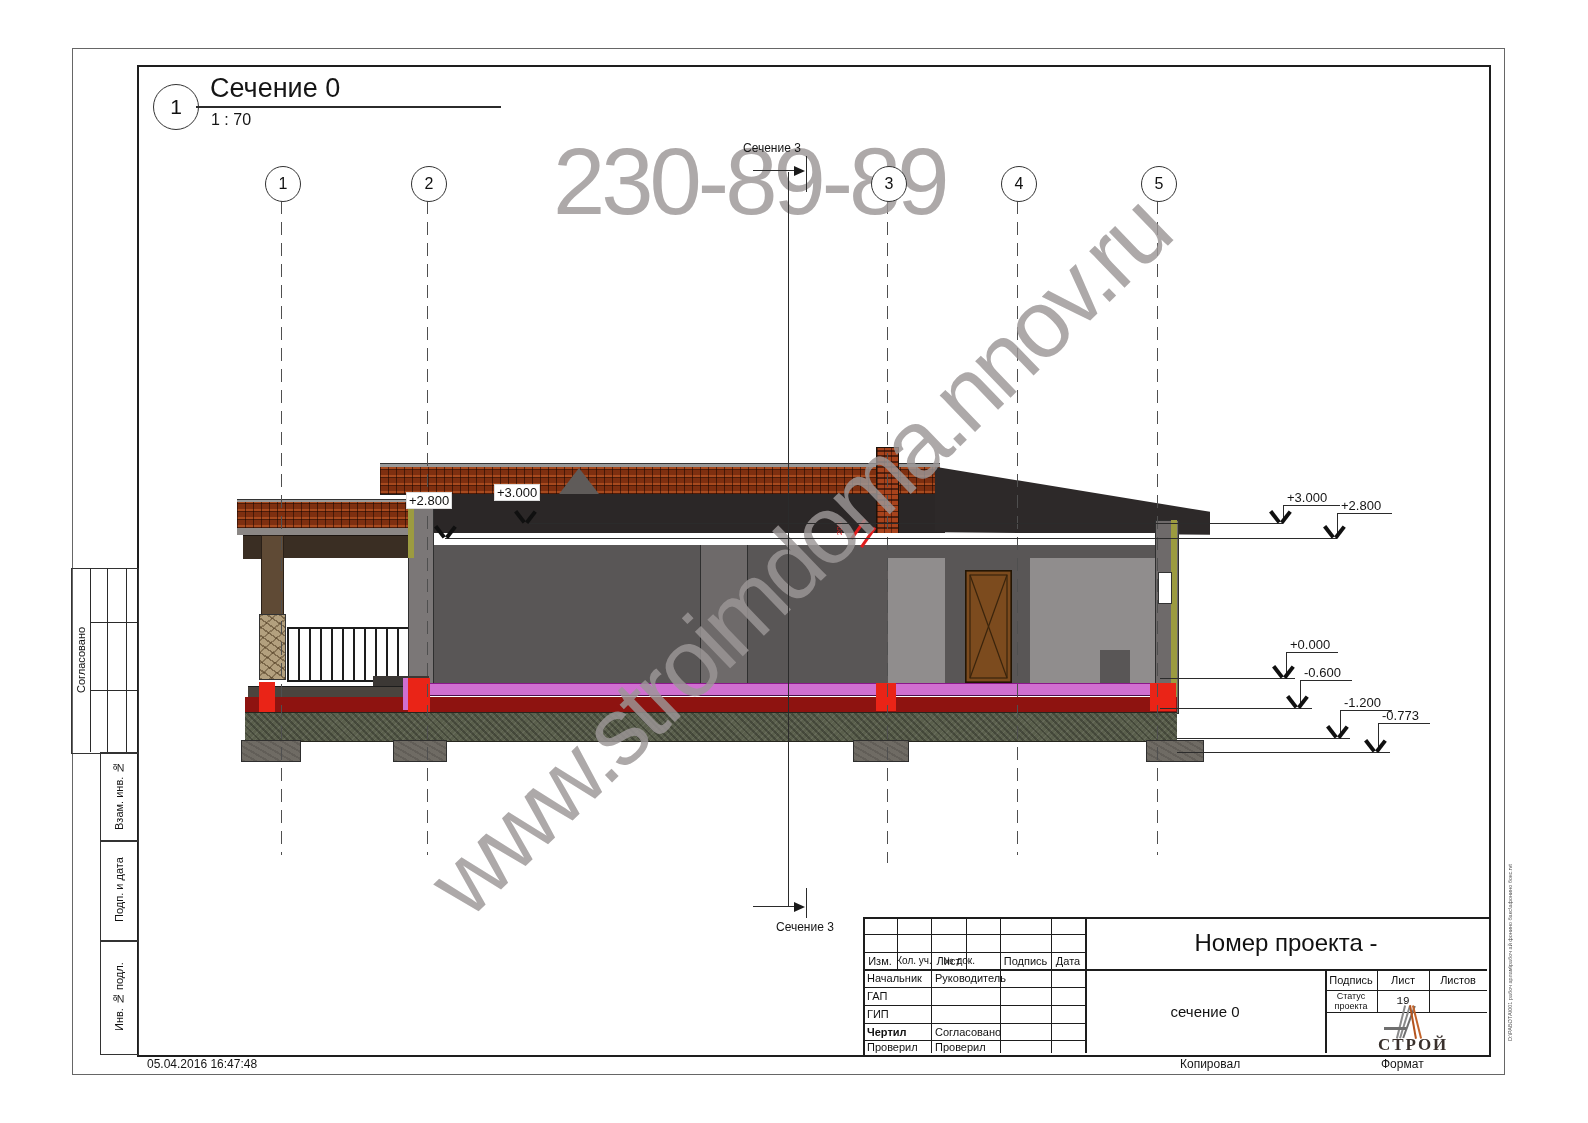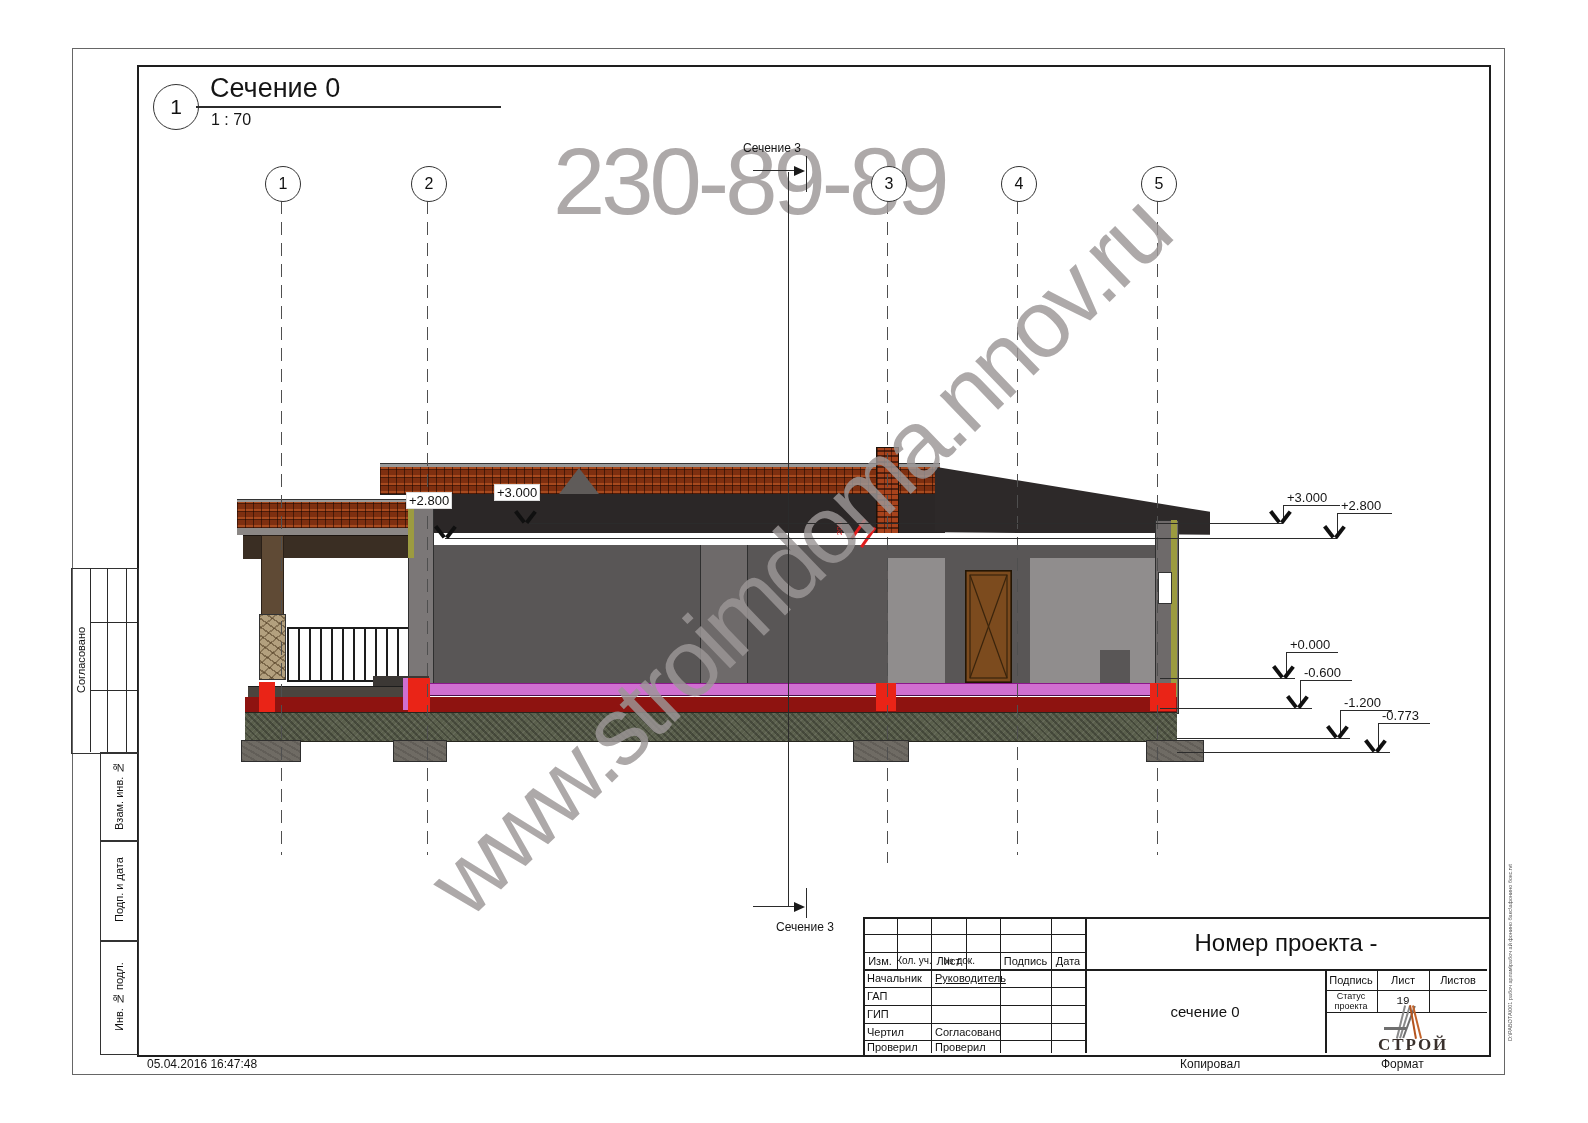--- a/index.html
+++ b/index.html
@@ -241,26 +241,26 @@
   <div class="stamp-line" style="left:1325px;top:1012px;width:162px;height:1px;"></div>
 
   <div class="cell" style="left:863px;top:952px;width:34px;height:17px;">Изм.</div>
   <div class="cell" style="left:897px;top:952px;width:34px;height:17px;font-size:10px;">Кол. уч.</div>
   <div class="cell" style="left:931px;top:952px;width:35px;height:17px;">Лист</div>
   <div class="cell" style="left:942px;top:952px;width:34px;height:17px;font-size:10px;">№ док.</div>
   <div class="cell" style="left:1000px;top:952px;width:51px;height:17px;">Подпись</div>
   <div class="cell" style="left:1051px;top:952px;width:34px;height:17px;">Дата</div>
 
   <div class="cell cell-l" style="left:863px;top:969px;width:68px;height:18px;">Начальник</div>
-  <div class="cell cell-l" style="left:931px;top:969px;width:69px;height:18px;text-decoration:underline;">Руководитель</div>
+  <div class="cell cell-l" style="left:931px;top:969px;width:69px;height:18px;">Руководитель</div>
   <div class="cell cell-l" style="left:863px;top:987px;width:68px;height:18px;">ГАП</div>
   <div class="cell cell-l" style="left:931px;top:987px;width:69px;height:18px;"></div>
   <div class="cell cell-l" style="left:863px;top:1005px;width:68px;height:18px;text-align:right;">ГИП</div>
   <div class="cell cell-l" style="left:931px;top:1005px;width:69px;height:18px;"></div>
-  <div class="cell cell-l" style="left:863px;top:1023px;width:68px;height:17px;">Чертил</div>
+  <div class="cell cell-l" style="left:863px;top:1023px;width:68px;height:17px;font-weight:bold;">Чертил</div>
   <div class="cell cell-l" style="left:931px;top:1023px;width:69px;height:17px;">Согласовано</div>
   <div class="cell cell-l" style="left:863px;top:1040px;width:68px;height:13px;">Проверил</div>
   <div class="cell cell-l" style="left:931px;top:1040px;width:69px;height:13px;">Проверил</div>
 
   <div class="cell" style="left:1085px;top:917px;width:402px;height:52px;font-size:24px;">Номер проекта -</div>
   <div class="cell" style="left:1085px;top:969px;width:240px;height:84px;font-size:15px;">сечение 0</div>
   <div class="cell" style="left:1325px;top:969px;width:52px;height:21px;">Подпись</div>
   <div class="cell" style="left:1377px;top:969px;width:52px;height:21px;">Лист</div>
   <div class="cell" style="left:1429px;top:969px;width:58px;height:21px;">Листов</div>
   <div class="cell" style="left:1325px;top:990px;width:52px;height:22px;font-size:9px;text-align:center;white-space:normal;line-height:10px;">Статус проекта</div>

